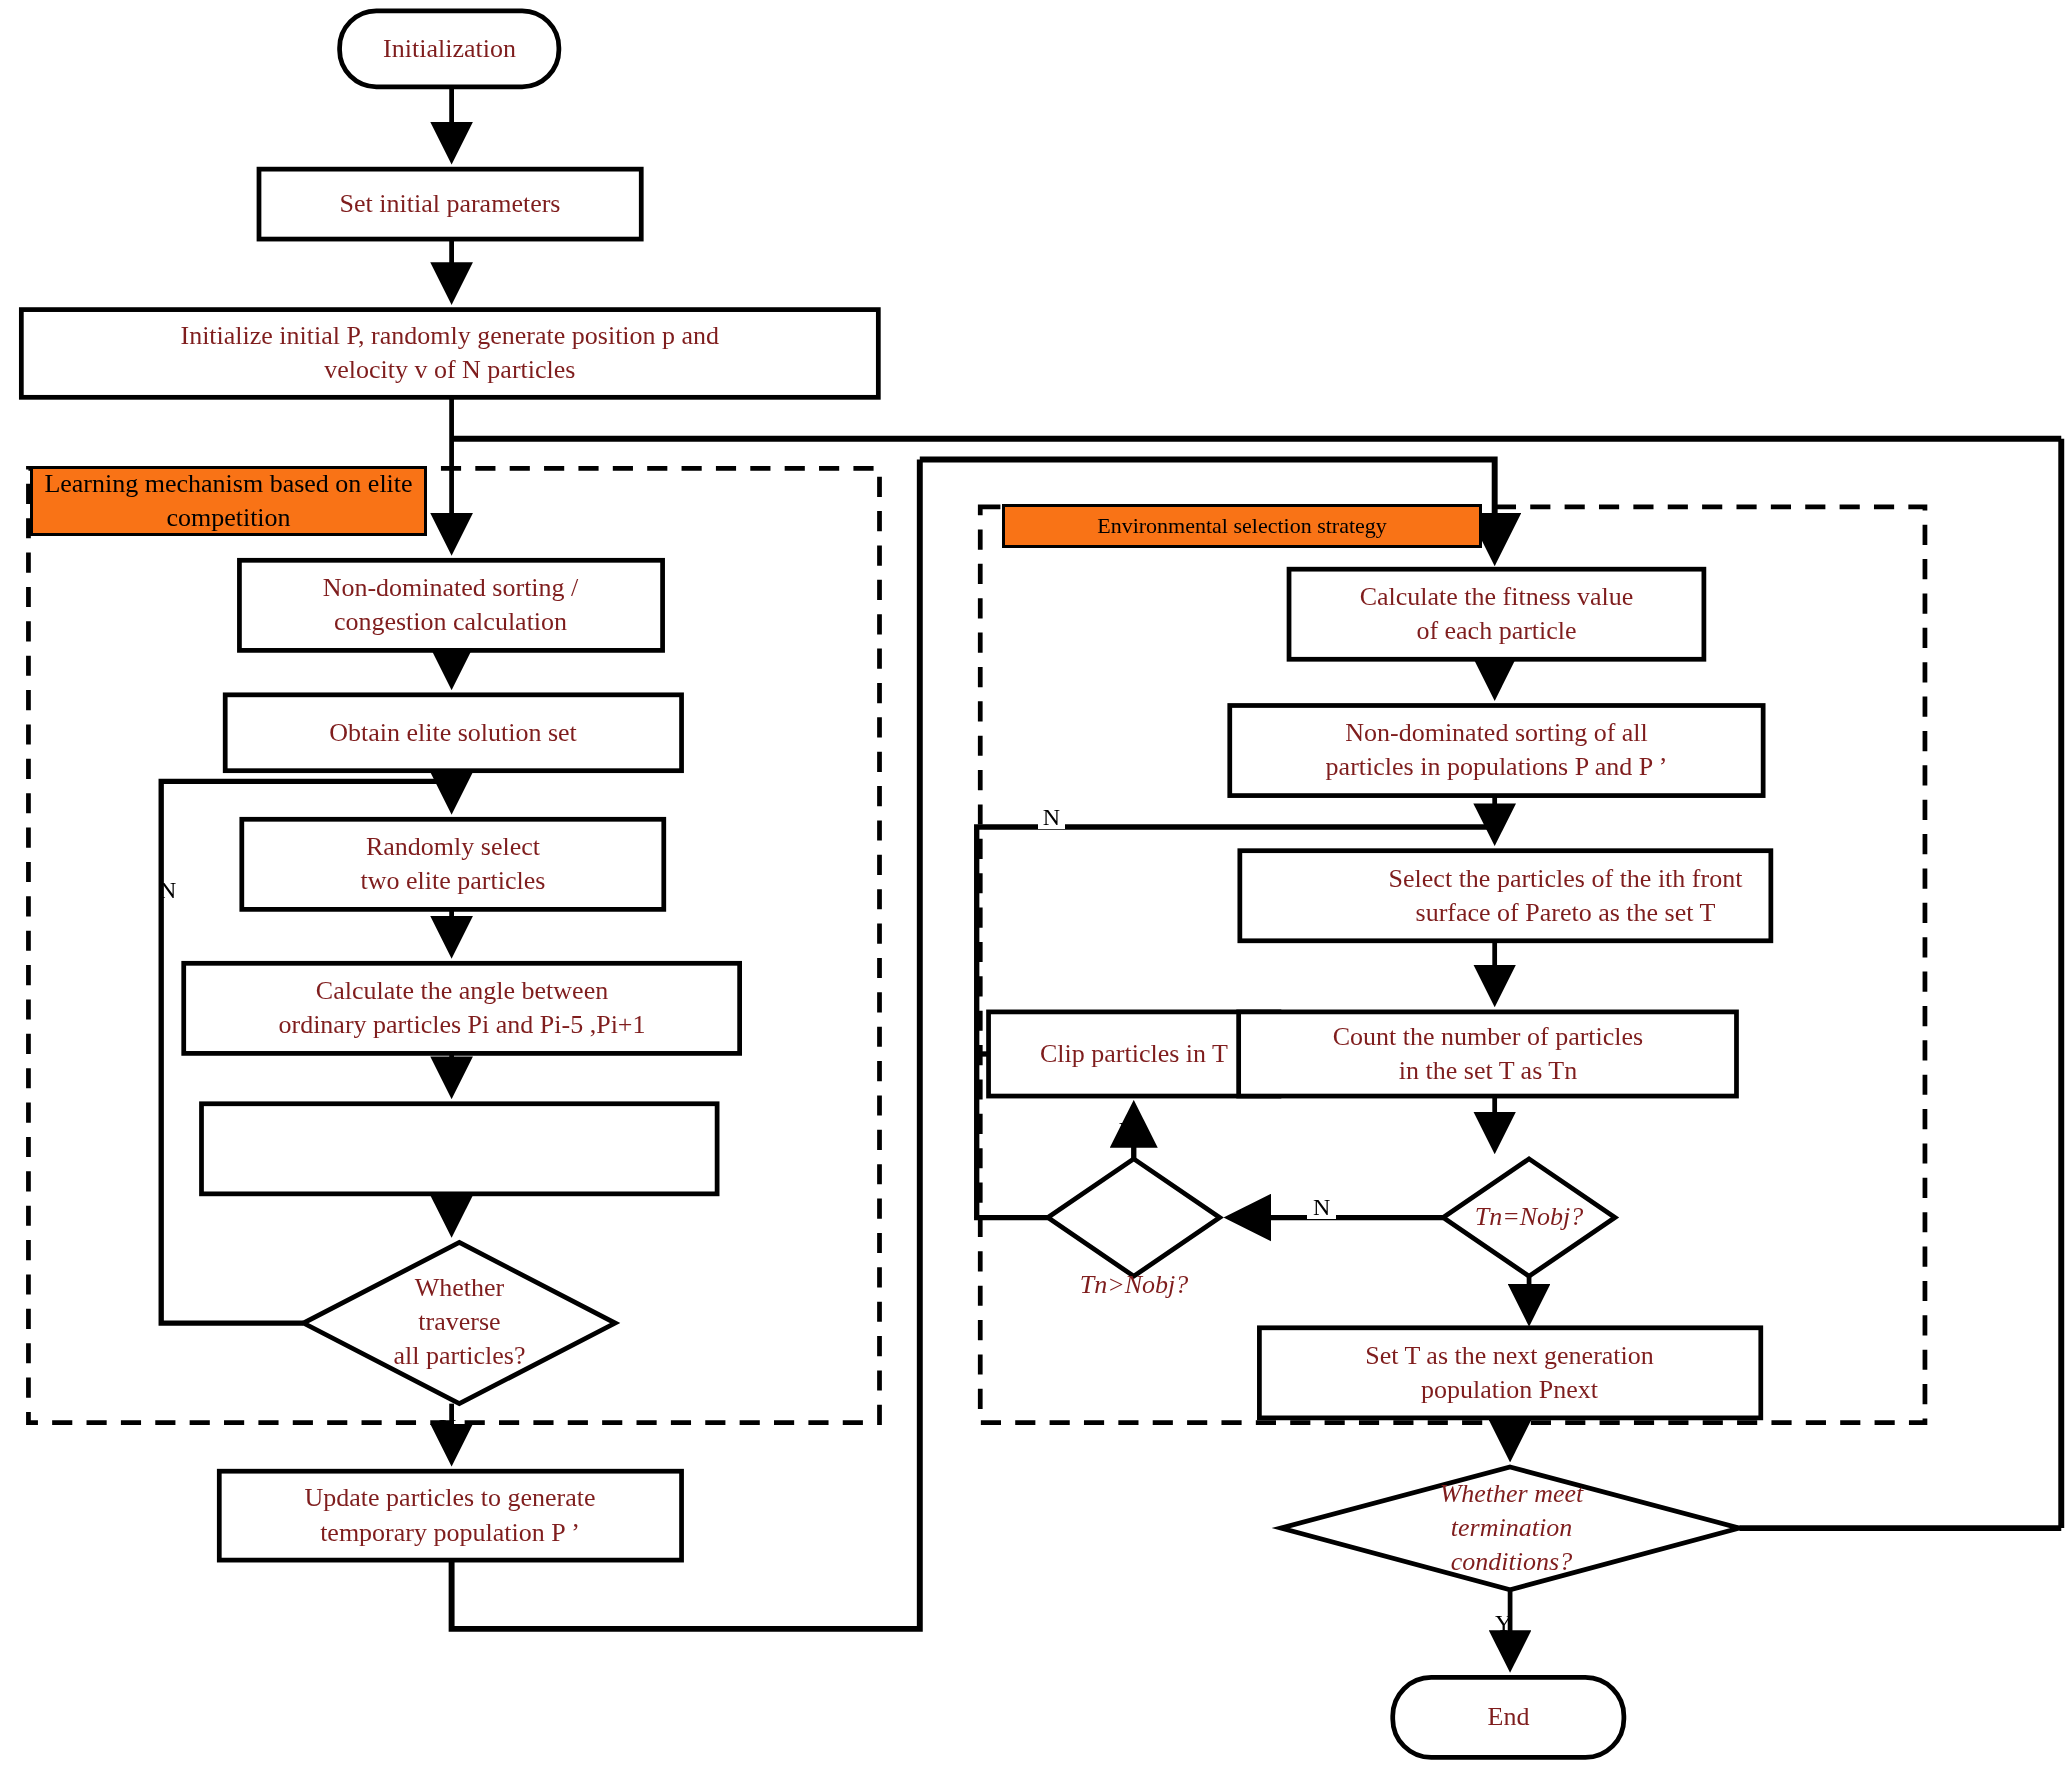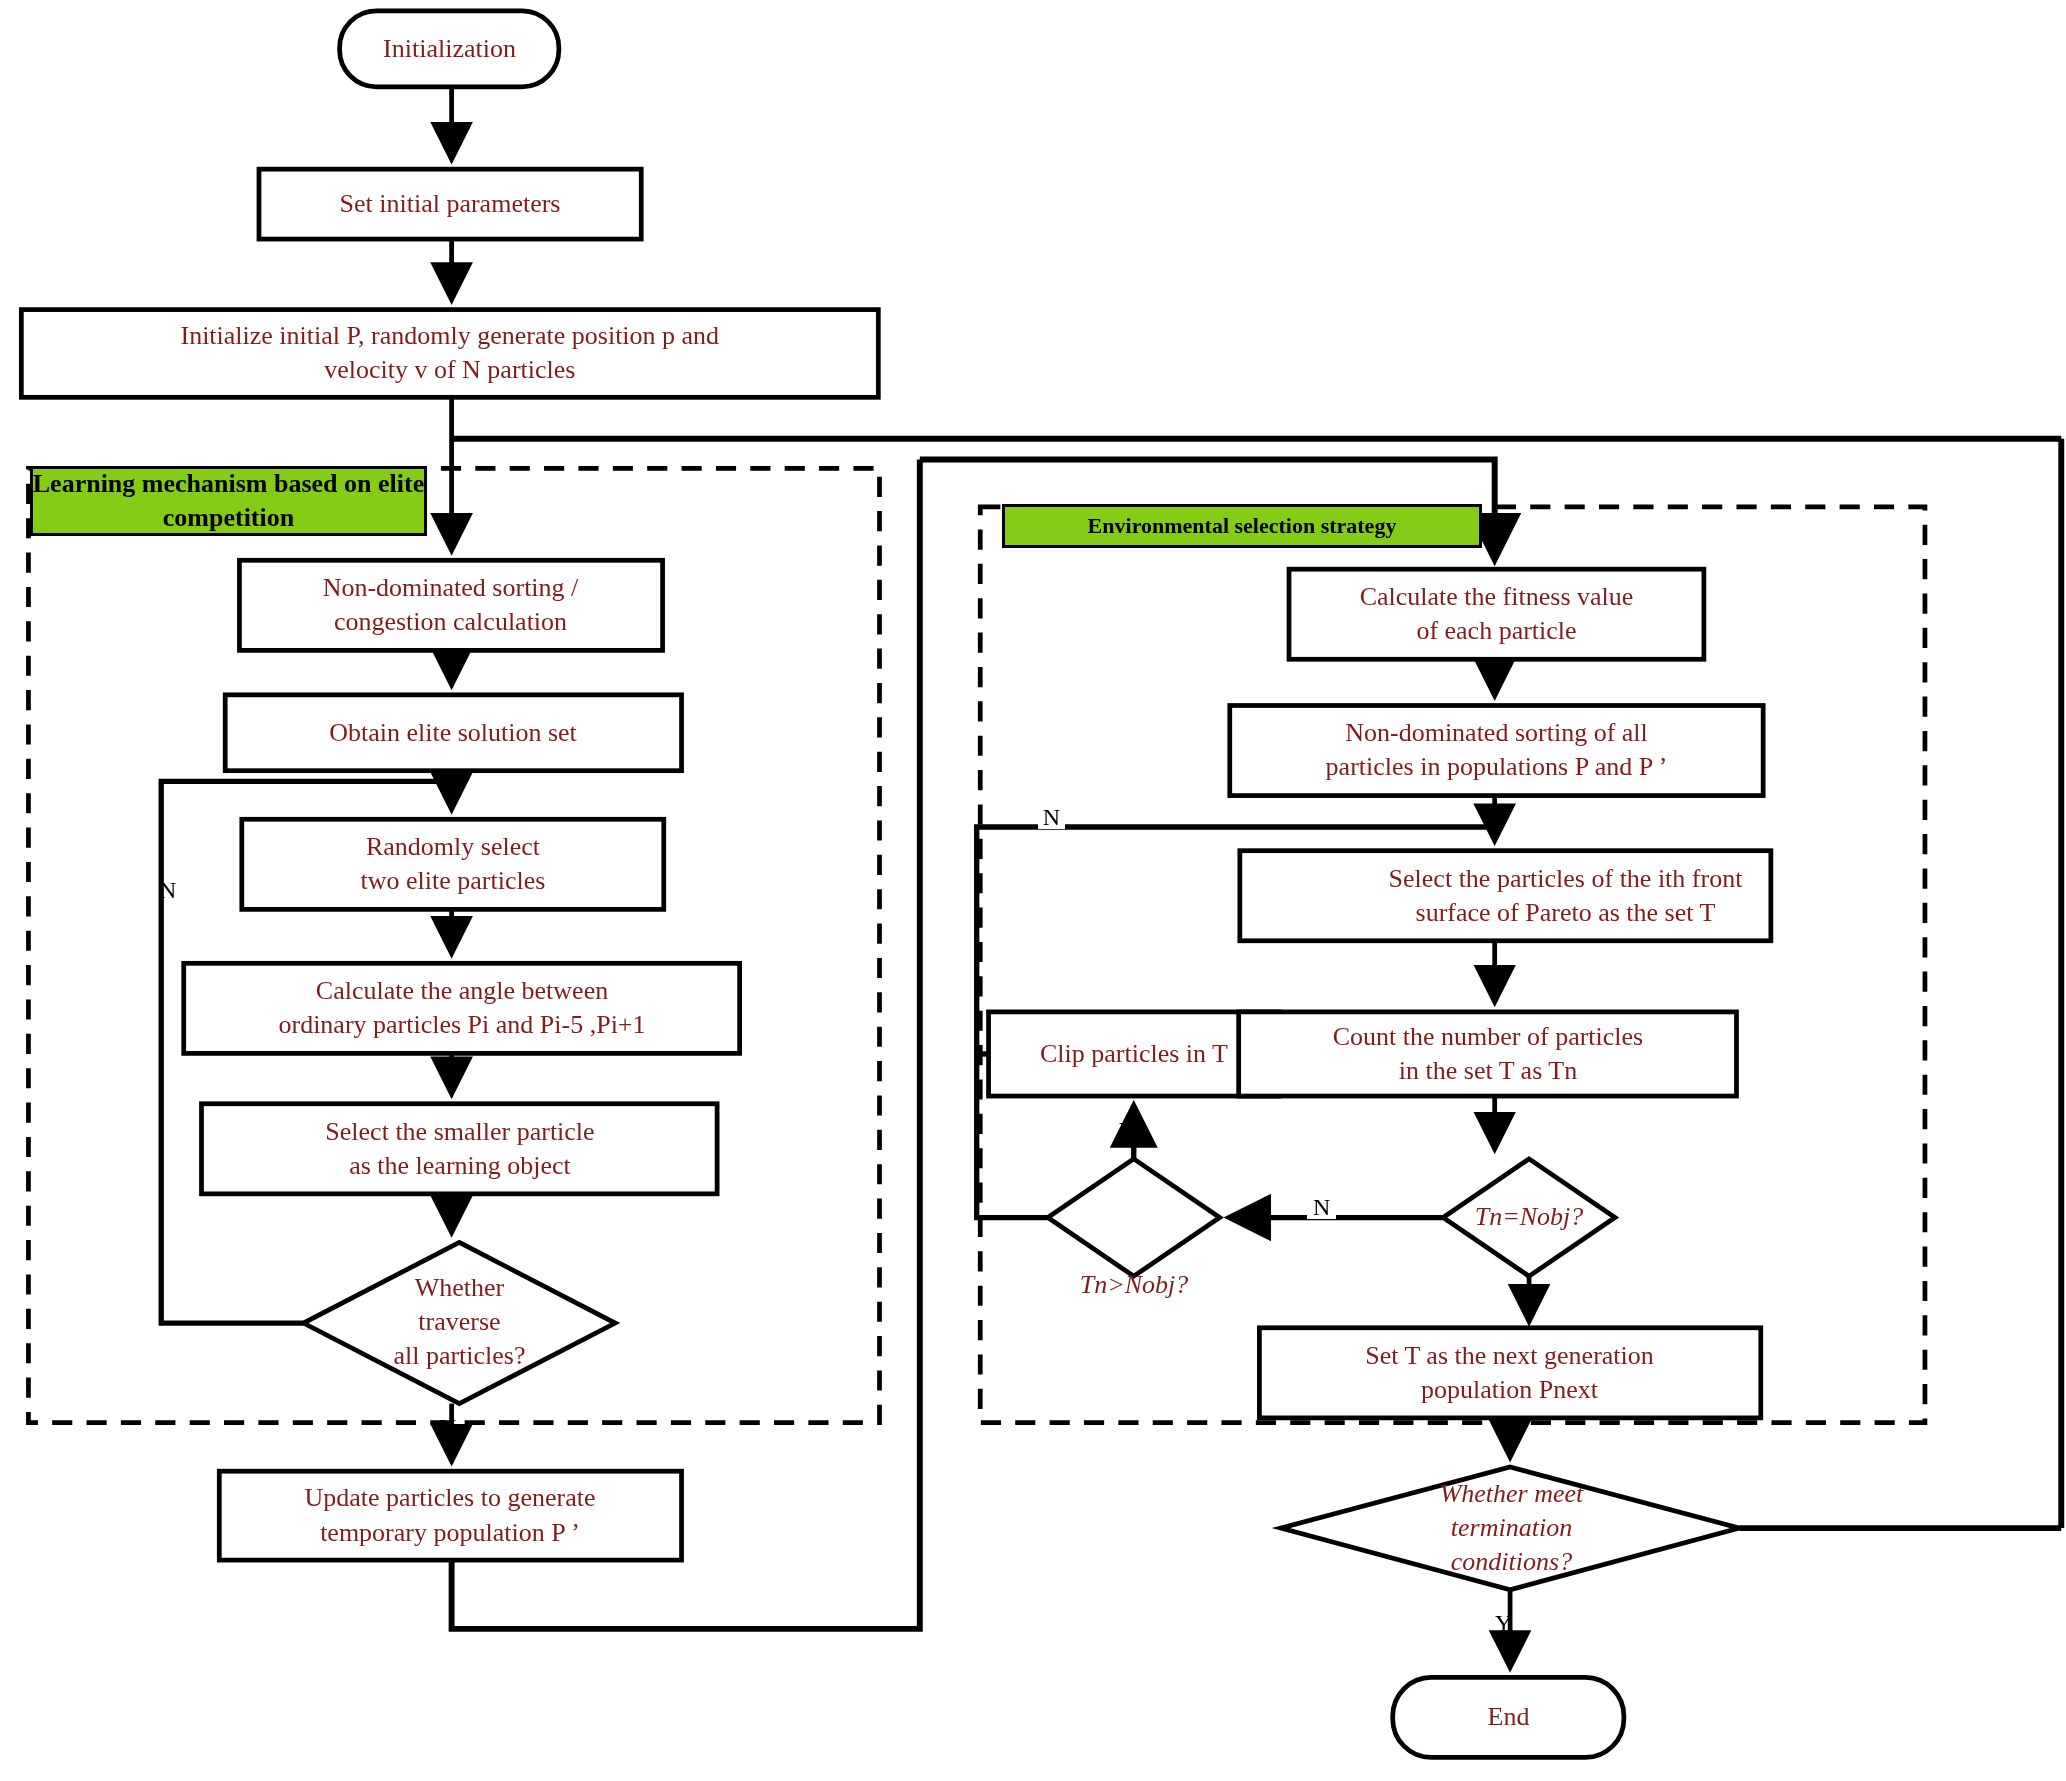--- a/index.html
+++ b/index.html
@@ -30,25 +30,24 @@
     font-size:24px;
     line-height:1;
   }
   .grp-label{
     position:absolute;
     color:#000;
     font-family:"Liberation Serif", serif;
     font-size:26px;
     line-height:1.3;
     text-align:center;
-    background:#84cc16;
+    background:#f97316;
     display:flex;
     align-items:center;
     justify-content:center;
-    font-weight:bold;
   }
 </style>
 </head>
 <body>
 
 <div id="root">
 
   <svg id="chart" viewBox="0 0 3486 3006">
     <defs>
       <marker id="arr" markerWidth="9" markerHeight="9" refX="7.6" refY="4.5" orient="auto" markerUnits="strokeWidth">
@@ -171,22 +170,20 @@
 congestion calculation</div>
 
   <div class="node-text" style="left:225px;top:695px;width:456px;height:76px;">Obtain elite solution set</div>
 
   <div class="node-text" style="left:242px;top:819px;width:422px;height:90px;">Randomly select
 two elite particles</div>
 
   <div class="node-text" style="left:184px;top:963px;width:556px;height:90px;">Calculate the angle between
 ordinary particles Pi and Pi-5 ,Pi+1</div>
 
-  <div class="node-text" style="left:202px;top:1104px;width:516px;height:90px;">Select the smaller particle
-as the learning object</div>
 
   <div class="node-text" style="left:350px;top:1251px;width:219px;height:142px;">Whether
 traverse
 all particles?</div>
 
   <div class="node-text" style="left:219px;top:1471px;width:462px;height:89px;">Update particles to generate
 temporary population P ’</div>
 
   <div class="node-text" style="left:1289px;top:569px;width:415px;height:90px;">Calculate the fitness value
 of each particle</div>

